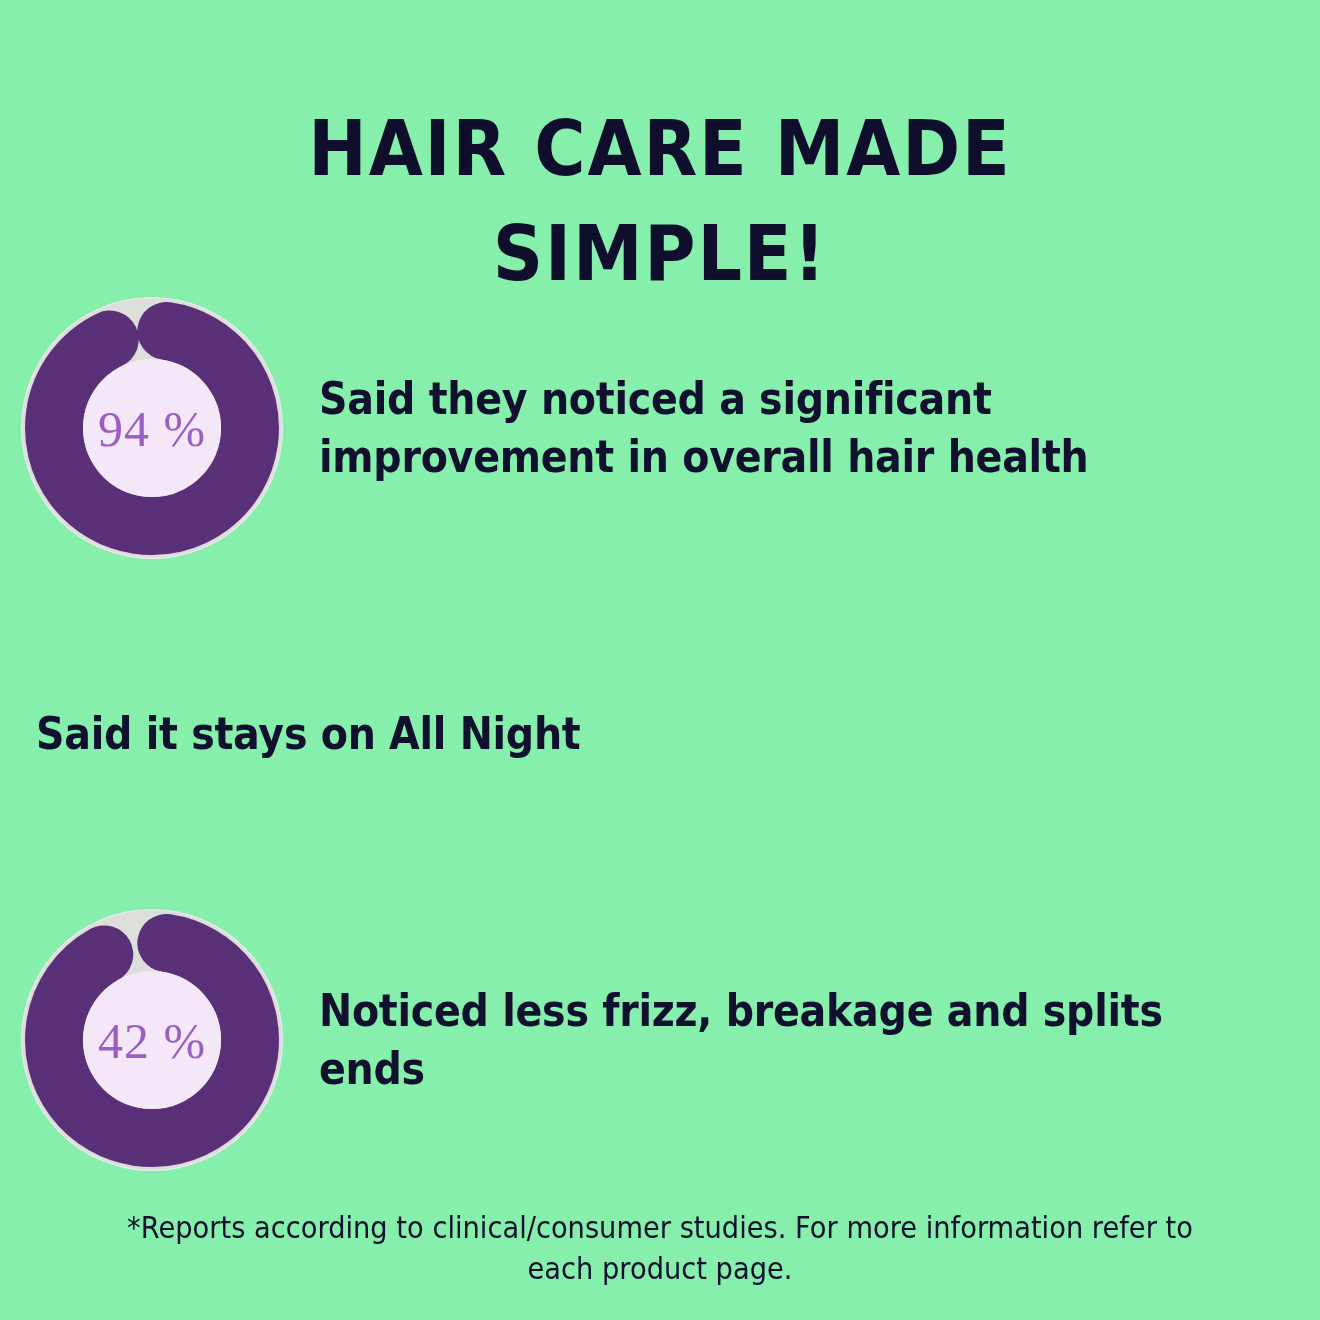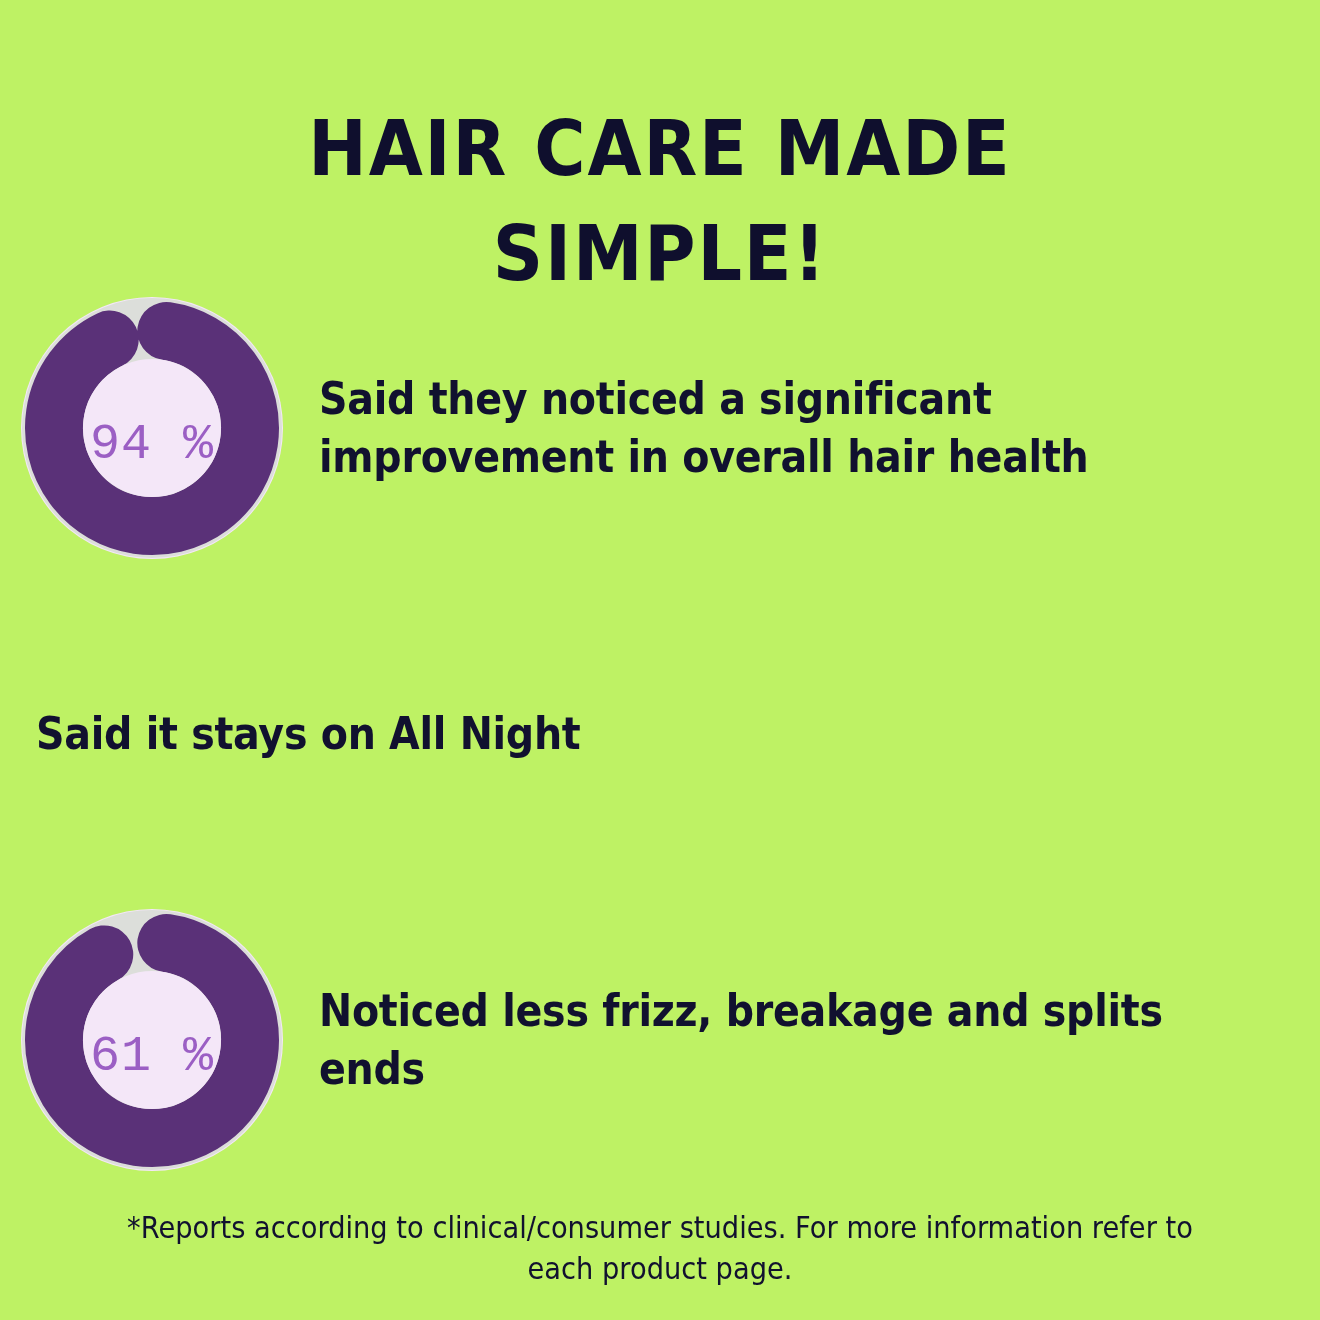--- a/index.html
+++ b/index.html
@@ -12,21 +12,21 @@
     background: #f6e4f4;
     font-family: "Liberation Sans", sans-serif;
     overflow: hidden;
     position: relative;
   }
 
   .page {
     width: 1320px;
     height: 1320px;
     position: relative;
-    background: #bef264;
+    background: #86efac;
     box-sizing: border-box;
   }
 
   
   .headline {
     position: absolute;
     top: 46px;
     left: 0;
     width: 1320px;
     text-align: center;
@@ -65,27 +65,27 @@
     flex: 0 0 auto;
   }
   .donut-wrap svg {
     display: block;
     width: 262px;
     height: 262px;
   }
   .donut-value {
     position: absolute;
     left: 0;
-    top: 16px;
+    top: 1px;
     width: 262px;
     height: 262px;
     display: flex;
     align-items: center;
     justify-content: center;
-    font-family: Liberation Mono, monospace;
+    font-family: Liberation Serif, serif;
     font-weight: 300;
     font-size: 50px;
     color: #9b5fc4;
     letter-spacing: 1px;
     pointer-events: none;
   }
 
   .stat-label {
     margin-left: 36px;
     width: 972px;
@@ -143,21 +143,21 @@
     </div>
 
     <div class="stat-row">
       <div class="donut-wrap">
         <svg viewBox="0 0 262 262">
           <circle cx="131" cy="131" r="131" fill="#f4e7f8"></circle>
           <circle cx="131" cy="131" r="98" fill="none" stroke="#dcdeda" stroke-width="64"></circle>
           <circle class="arc-3" cx="131" cy="131" r="98" fill="none" stroke="#5a3178" stroke-width="58" stroke-linecap="round" stroke-dasharray="550.6 615.8" transform="rotate(-81.6 131 131)"></circle>
           <circle cx="131" cy="131" r="69" fill="#f4e7f8"></circle>
         </svg>
-        <div class="donut-value">61 %</div>
+        <div class="donut-value">42 %</div>
       </div>
       <div class="stat-label">Noticed less frizz, breakage and splits ends</div>
     </div>
 
   </div>
 
   <div class="footnote">*Reports according to clinical/consumer studies. For more information refer to each product page.</div>
 
 </div>
 

